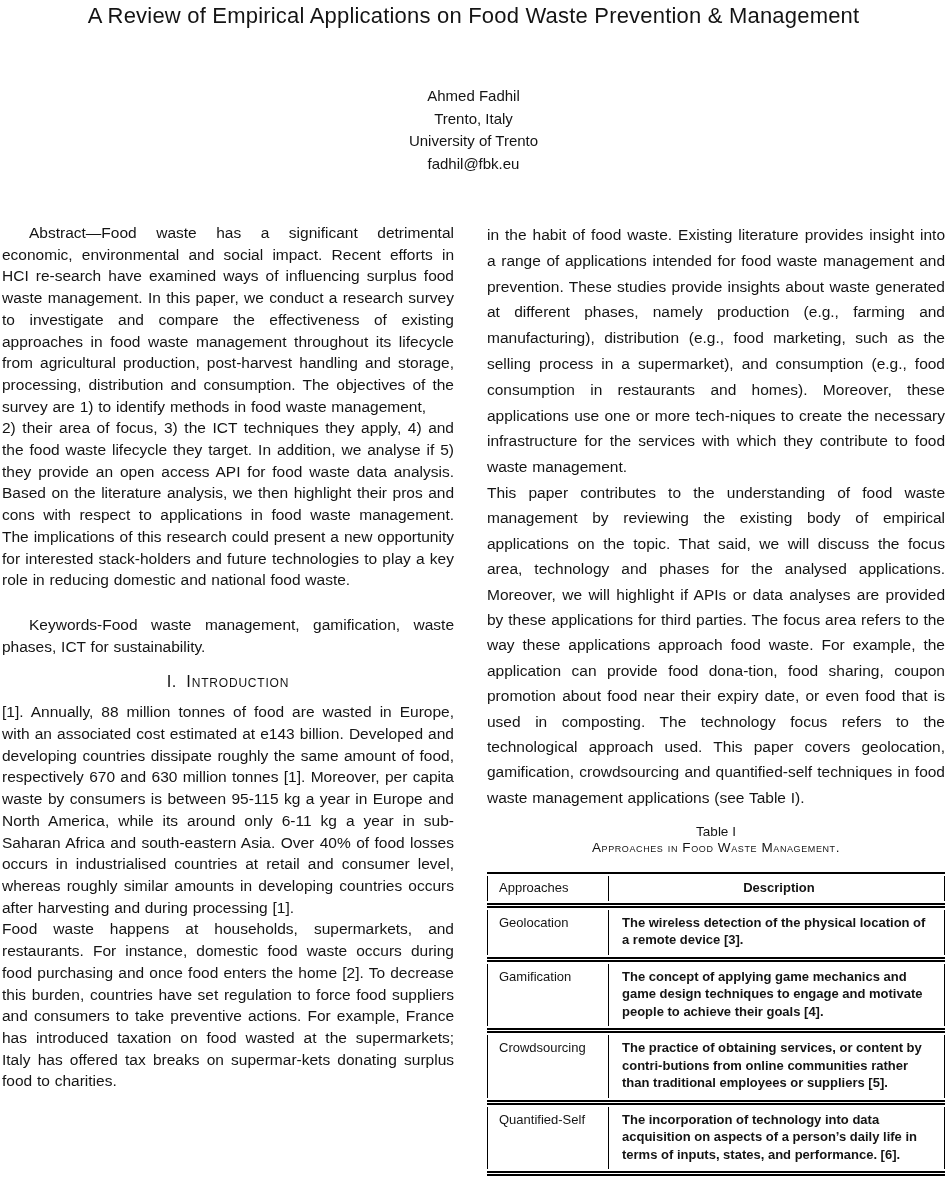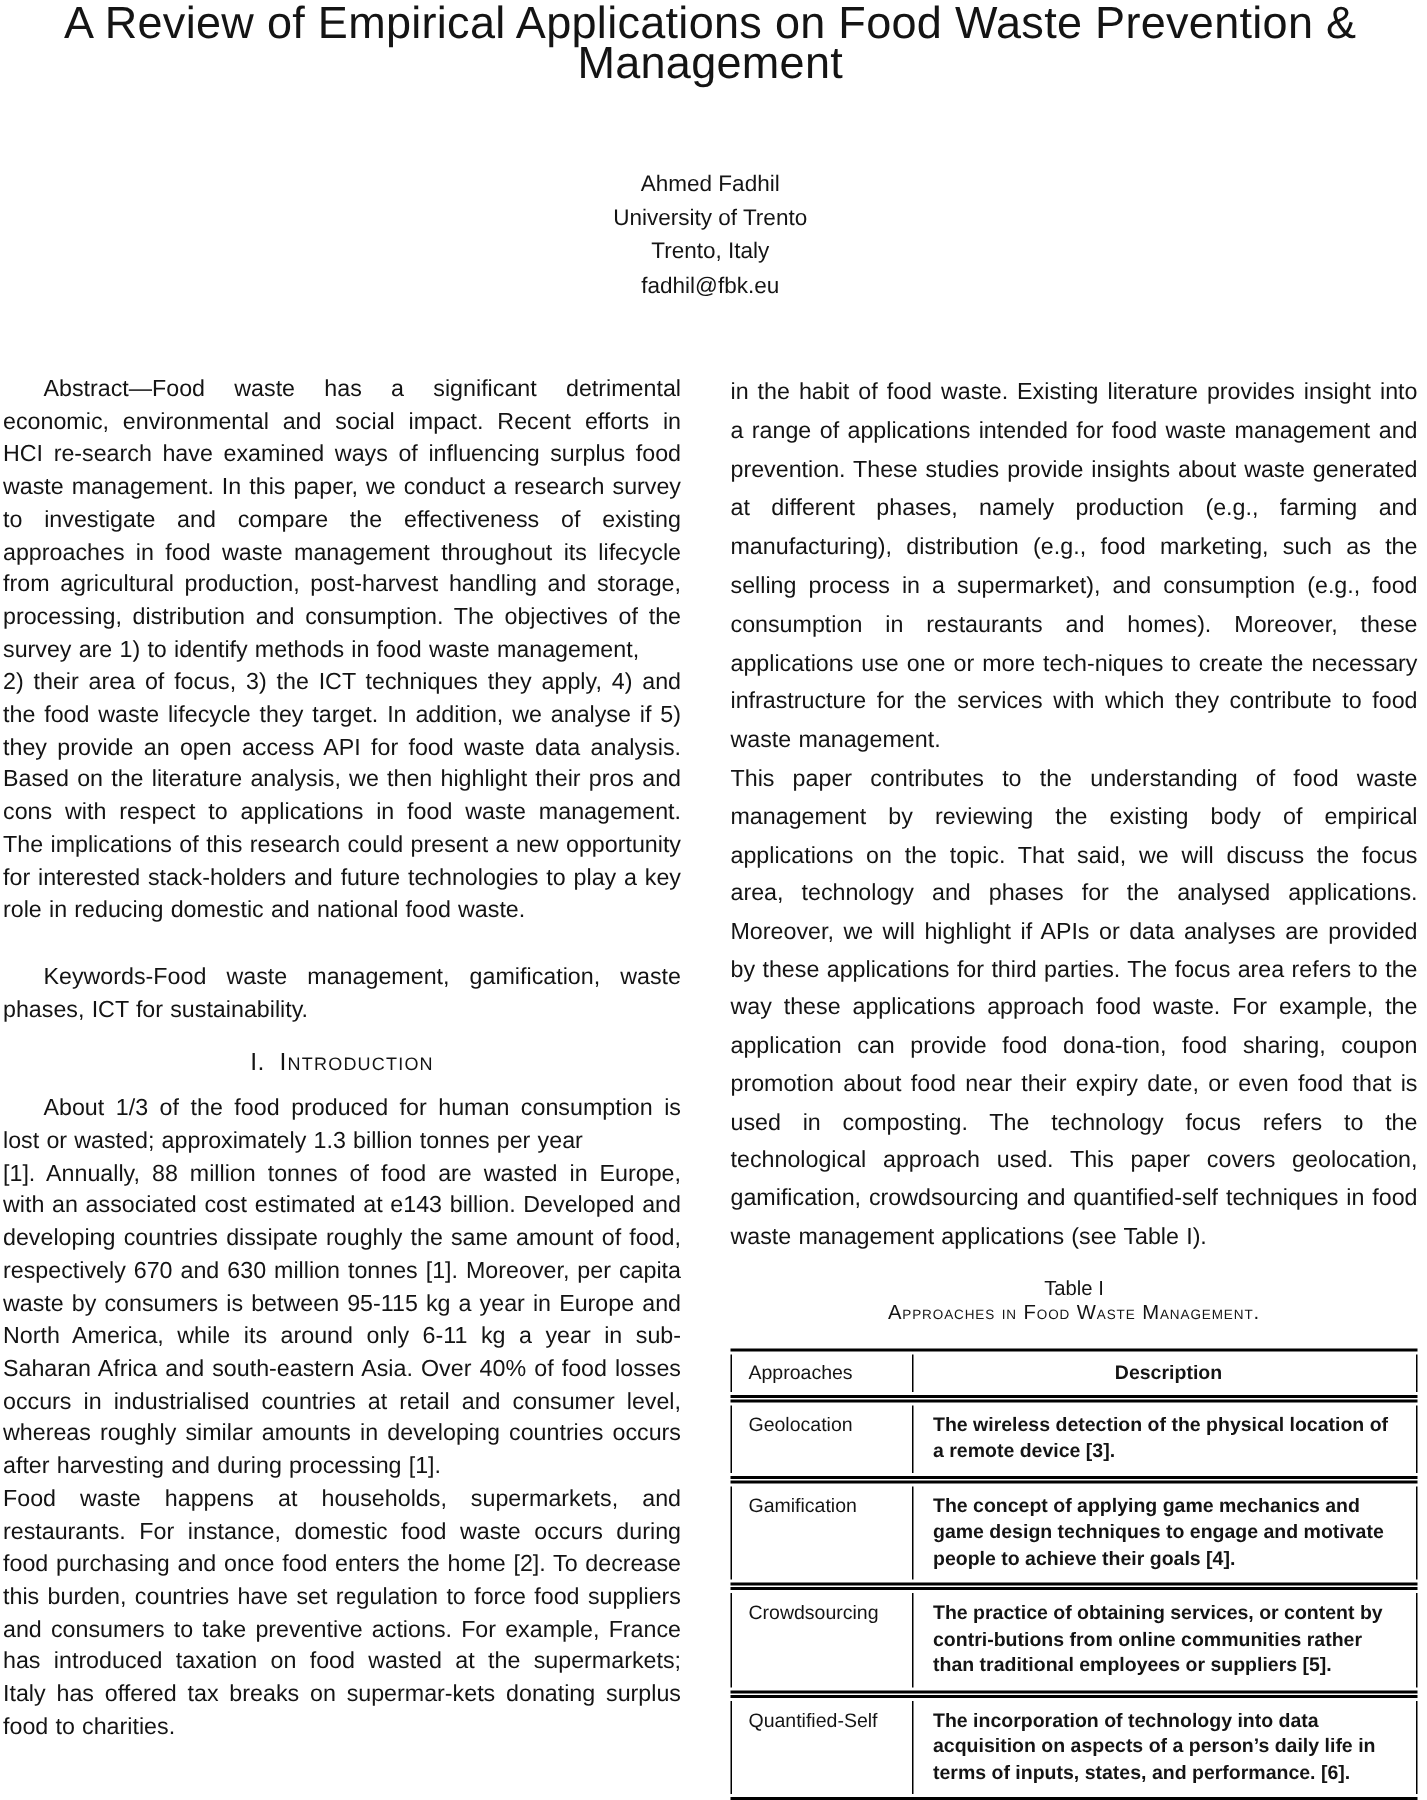--- a/index.html
+++ b/index.html
@@ -8,21 +8,21 @@
     background: #ffffff;
     color: #141414;
     font-family: "Liberation Sans", sans-serif;
     position: relative;
     overflow: hidden;
     box-sizing: border-box;
     padding: 1px 6px 0 2px;
   }
   .title {
     text-align: center;
-    font-size: 30px;
+    font-size: 22px;
     line-height: 27px;
     font-weight: 400;
     letter-spacing: 0.2px;
     margin-top: 1px;
   }
   .authors {
     text-align: center;
     margin-top: 56px;
     font-size: 15px;
     line-height: 22.5px;
@@ -90,38 +90,37 @@
 </style>
 </head>
 <body>
 
 <div class="page">
 
   <div class="title">A Review of Empirical Applications on Food Waste Prevention &amp; Management</div>
 
   <div class="authors">
     <div>Ahmed Fadhil</div>
+    <div>Trento, Italy</div>
     <div>University of Trento</div>
-    <div>Trento, Italy</div>
     <div>fadhil@fbk.eu</div>
   </div>
 
   <div class="columns">
 
     <div class="col-left">
       <p class="para indent">Abstract—Food waste has a significant detrimental economic, environmental and social impact. Recent efforts in HCI re-search have examined ways of influencing surplus food waste management. In this paper, we conduct a research survey to investigate and compare the effectiveness of existing approaches in food waste management throughout its lifecycle from agricultural production, post-harvest handling and storage, processing, distribution and consumption. The objectives of the survey are 1) to identify methods in food waste management,</p>
       <p class="para">2) their area of focus, 3) the ICT techniques they apply, 4) and the food waste lifecycle they target. In addition, we analyse if 5) they provide an open access API for food waste data analysis. Based on the literature analysis, we then highlight their pros and cons with respect to applications in food waste management. The implications of this research could present a new opportunity for interested stack-holders and future technologies to play a key role in reducing domestic and national food waste.</p>
       <p class="para indent kw">Keywords-Food waste management, gamification, waste phases, ICT for sustainability.</p>
 
       <div class="section-heading">
         <span>I.</span>&nbsp;
         <span class="sc">Introduction</span>
       </div>
 
-      <p class="para indent">About 1/3 of the food produced for human consumption is lost or wasted; approximately 1.3 billion tonnes per year</p>
       <p class="para">[1]. Annually, 88 million tonnes of food are wasted in Europe, with an associated cost estimated at e143 billion. Developed and developing countries dissipate roughly the same amount of food, respectively 670 and 630 million tonnes [1]. Moreover, per capita waste by consumers is between 95-115 kg a year in Europe and North America, while its around only 6-11 kg a year in sub-Saharan Africa and south-eastern Asia. Over 40% of food losses occurs in industrialised countries at retail and consumer level, whereas roughly similar amounts in developing countries occurs after harvesting and during processing [1].</p>
       <p class="para">Food waste happens at households, supermarkets, and restaurants. For instance, domestic food waste occurs during food purchasing and once food enters the home [2]. To decrease this burden, countries have set regulation to force food suppliers and consumers to take preventive actions. For example, France has introduced taxation on food wasted at the supermarkets; Italy has offered tax breaks on supermar-kets donating surplus food to charities.</p>
     </div>
 
     <div class="col-right">
       <p class="para">in the habit of food waste. Existing literature provides insight into a range of applications intended for food waste management and prevention. These studies provide insights about waste generated at different phases, namely production (e.g., farming and manufacturing), distribution (e.g., food marketing, such as the selling process in a supermarket), and consumption (e.g., food consumption in restaurants and homes). Moreover, these applications use one or more tech-niques to create the necessary infrastructure for the services with which they contribute to food waste management.</p>
       <p class="para p-loose">This paper contributes to the understanding of food waste management by reviewing the existing body of empirical applications on the topic. That said, we will discuss the focus area, technology and phases for the analysed applications. Moreover, we will highlight if APIs or data analyses are provided by these applications for third parties. The focus area refers to the way these applications approach food waste. For example, the application can provide food dona-tion, food sharing, coupon promotion about food near their expiry date, or even food that is used in composting. The technology focus refers to the technological approach used. This paper covers geolocation, gamification, crowdsourcing and quantified-self techniques in food waste management applications (see Table I).</p>
 
       <div class="tbl-caption">
         <div>Table I</div>

